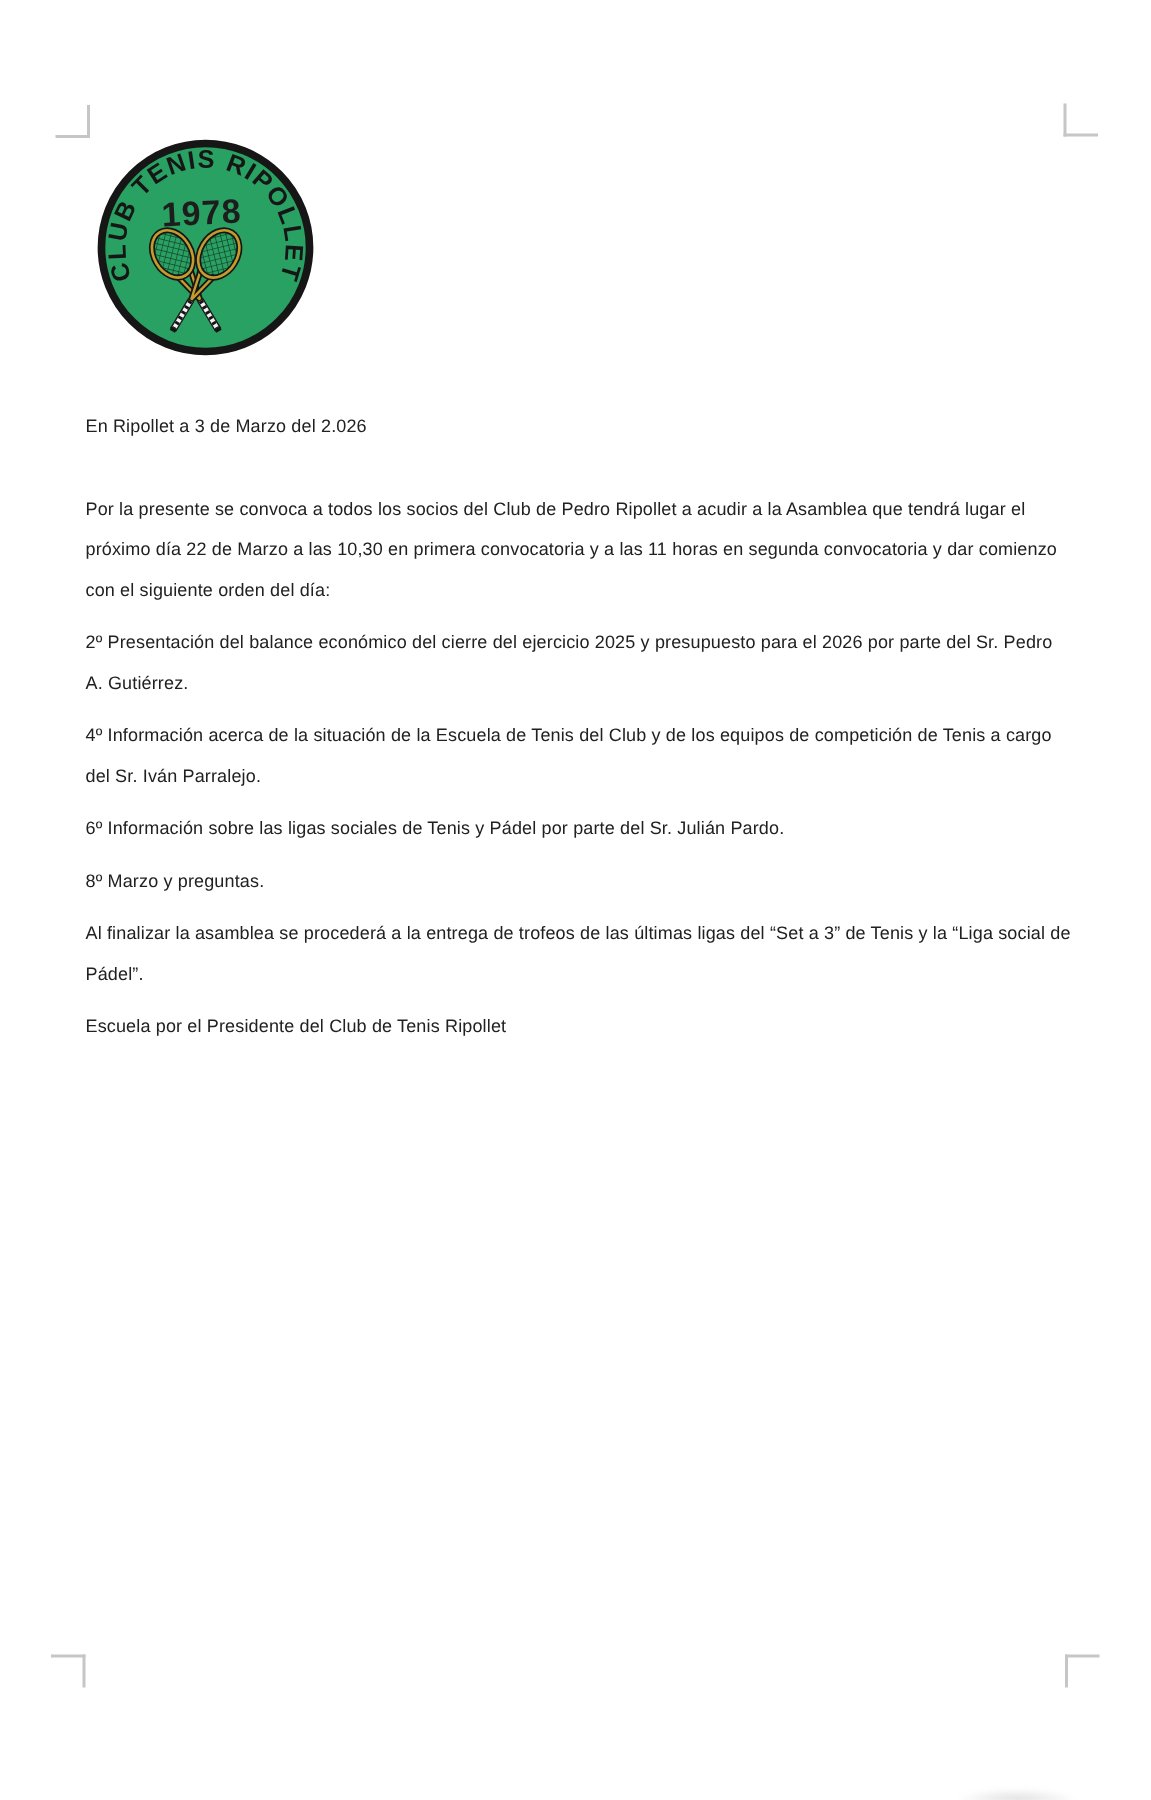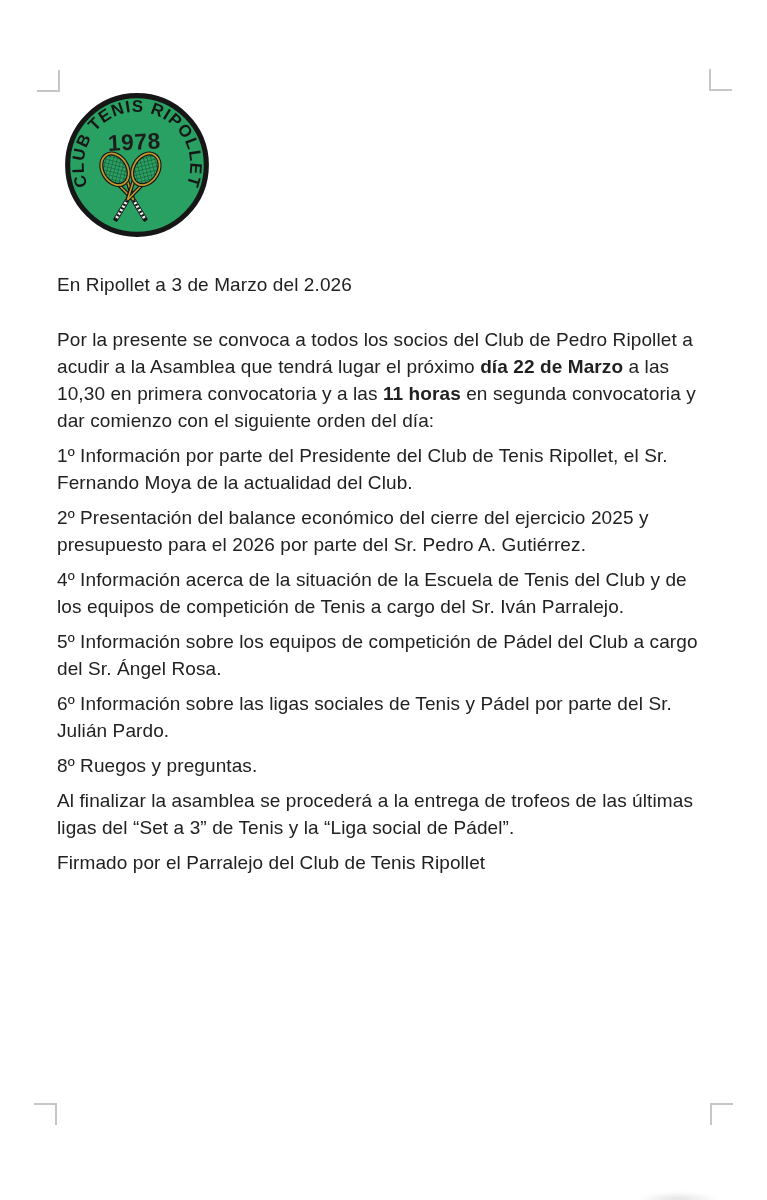--- a/index.html
+++ b/index.html
@@ -12,27 +12,27 @@
   .mark { position:absolute; width:21px; height:20px; }
   .mark.tl { left:37px;  top:70px;   border-right:2px solid #c6c6c6; border-bottom:2px solid #c6c6c6; }
   .mark.tr { left:709px; top:69px;   border-left:2px solid #c6c6c6;  border-bottom:2px solid #c6c6c6; }
   .mark.bl { left:34px;  top:1103px; border-right:2px solid #c6c6c6; border-top:2px solid #c6c6c6; }
   .mark.br { left:710px; top:1103px; border-left:2px solid #c6c6c6;  border-top:2px solid #c6c6c6; }
 
   .logo { position:absolute; left:64px; top:92px; width:146px; height:146px; }
 
   .content {
     position:absolute; left:57px; top:271px; width:658px;
-    font-size:19px; line-height:27px; letter-spacing:0.1px;
+    font-size:12px; line-height:27px; letter-spacing:0.1px;
   }
   .content p { margin:0 0 8px 0; }
   .date    { margin-bottom:28px !important; }
   .closing { margin-top:41px; }
   .sig-title { margin-top:41px; }
-  .b { font-weight:bold; }
+  .b { font-weight:normal; }
 
   .edge-shadow {
     position:absolute; left:638px; top:1192px; width:80px; height:9px;
     background:radial-gradient(ellipse at 50% 100%, rgba(100,100,100,0.22), rgba(255,255,255,0) 72%);
     filter:blur(1.5px);
   }
 </style>
 </head>
 <body>
 
@@ -84,26 +84,24 @@
     </g>
   </svg>
 </div>
 
 <div class="content">
   <p class="date">En Ripollet a 3 de Marzo del 2.026</p>
 
   <p><span>Por la presente se convoca a todos los socios del Club de Pedro Ripollet a acudir a la Asamblea que tendrá lugar el próximo </span><span class="b">día 22 de Marzo</span><span> a las 10,30 en primera convocatoria y a las </span><span class="b">11 horas</span><span> en segunda convocatoria y dar comienzo con el siguiente orden del día:</span></p>
 
   <div>
-      <p>1º Información por parte del Presidente del Club de Tenis Ripollet, el Sr. Fernando Moya de la actualidad del Club.</p>
       <p>2º Presentación del balance económico del cierre del ejercicio 2025 y presupuesto para el 2026 por parte del Sr. Pedro A. Gutiérrez.</p>
       <p>4º Información acerca de la situación de la Escuela de Tenis del Club y de los equipos de competición de Tenis a cargo del Sr. Iván Parralejo.</p>
-      <p>5º Información sobre los equipos de competición de Pádel del Club a cargo del Sr. Ángel Rosa.</p>
       <p>6º Información sobre las ligas sociales de Tenis y Pádel por parte del Sr. Julián Pardo.</p>
-      <p>8º Ruegos y preguntas.</p>
+      <p>8º Marzo y preguntas.</p>
     </div>
 
   <p class="closing">Al finalizar la asamblea se procederá a la entrega de trofeos de las últimas ligas del “Set a 3” de Tenis y la “Liga social de Pádel”.</p>
 
-  <p class="sig-title">Firmado por el Parralejo del Club de Tenis Ripollet</p>
+  <p class="sig-title">Escuela por el Presidente del Club de Tenis Ripollet</p>
 </div>
 
 <div class="edge-shadow"></div>
 
 </body></html>

